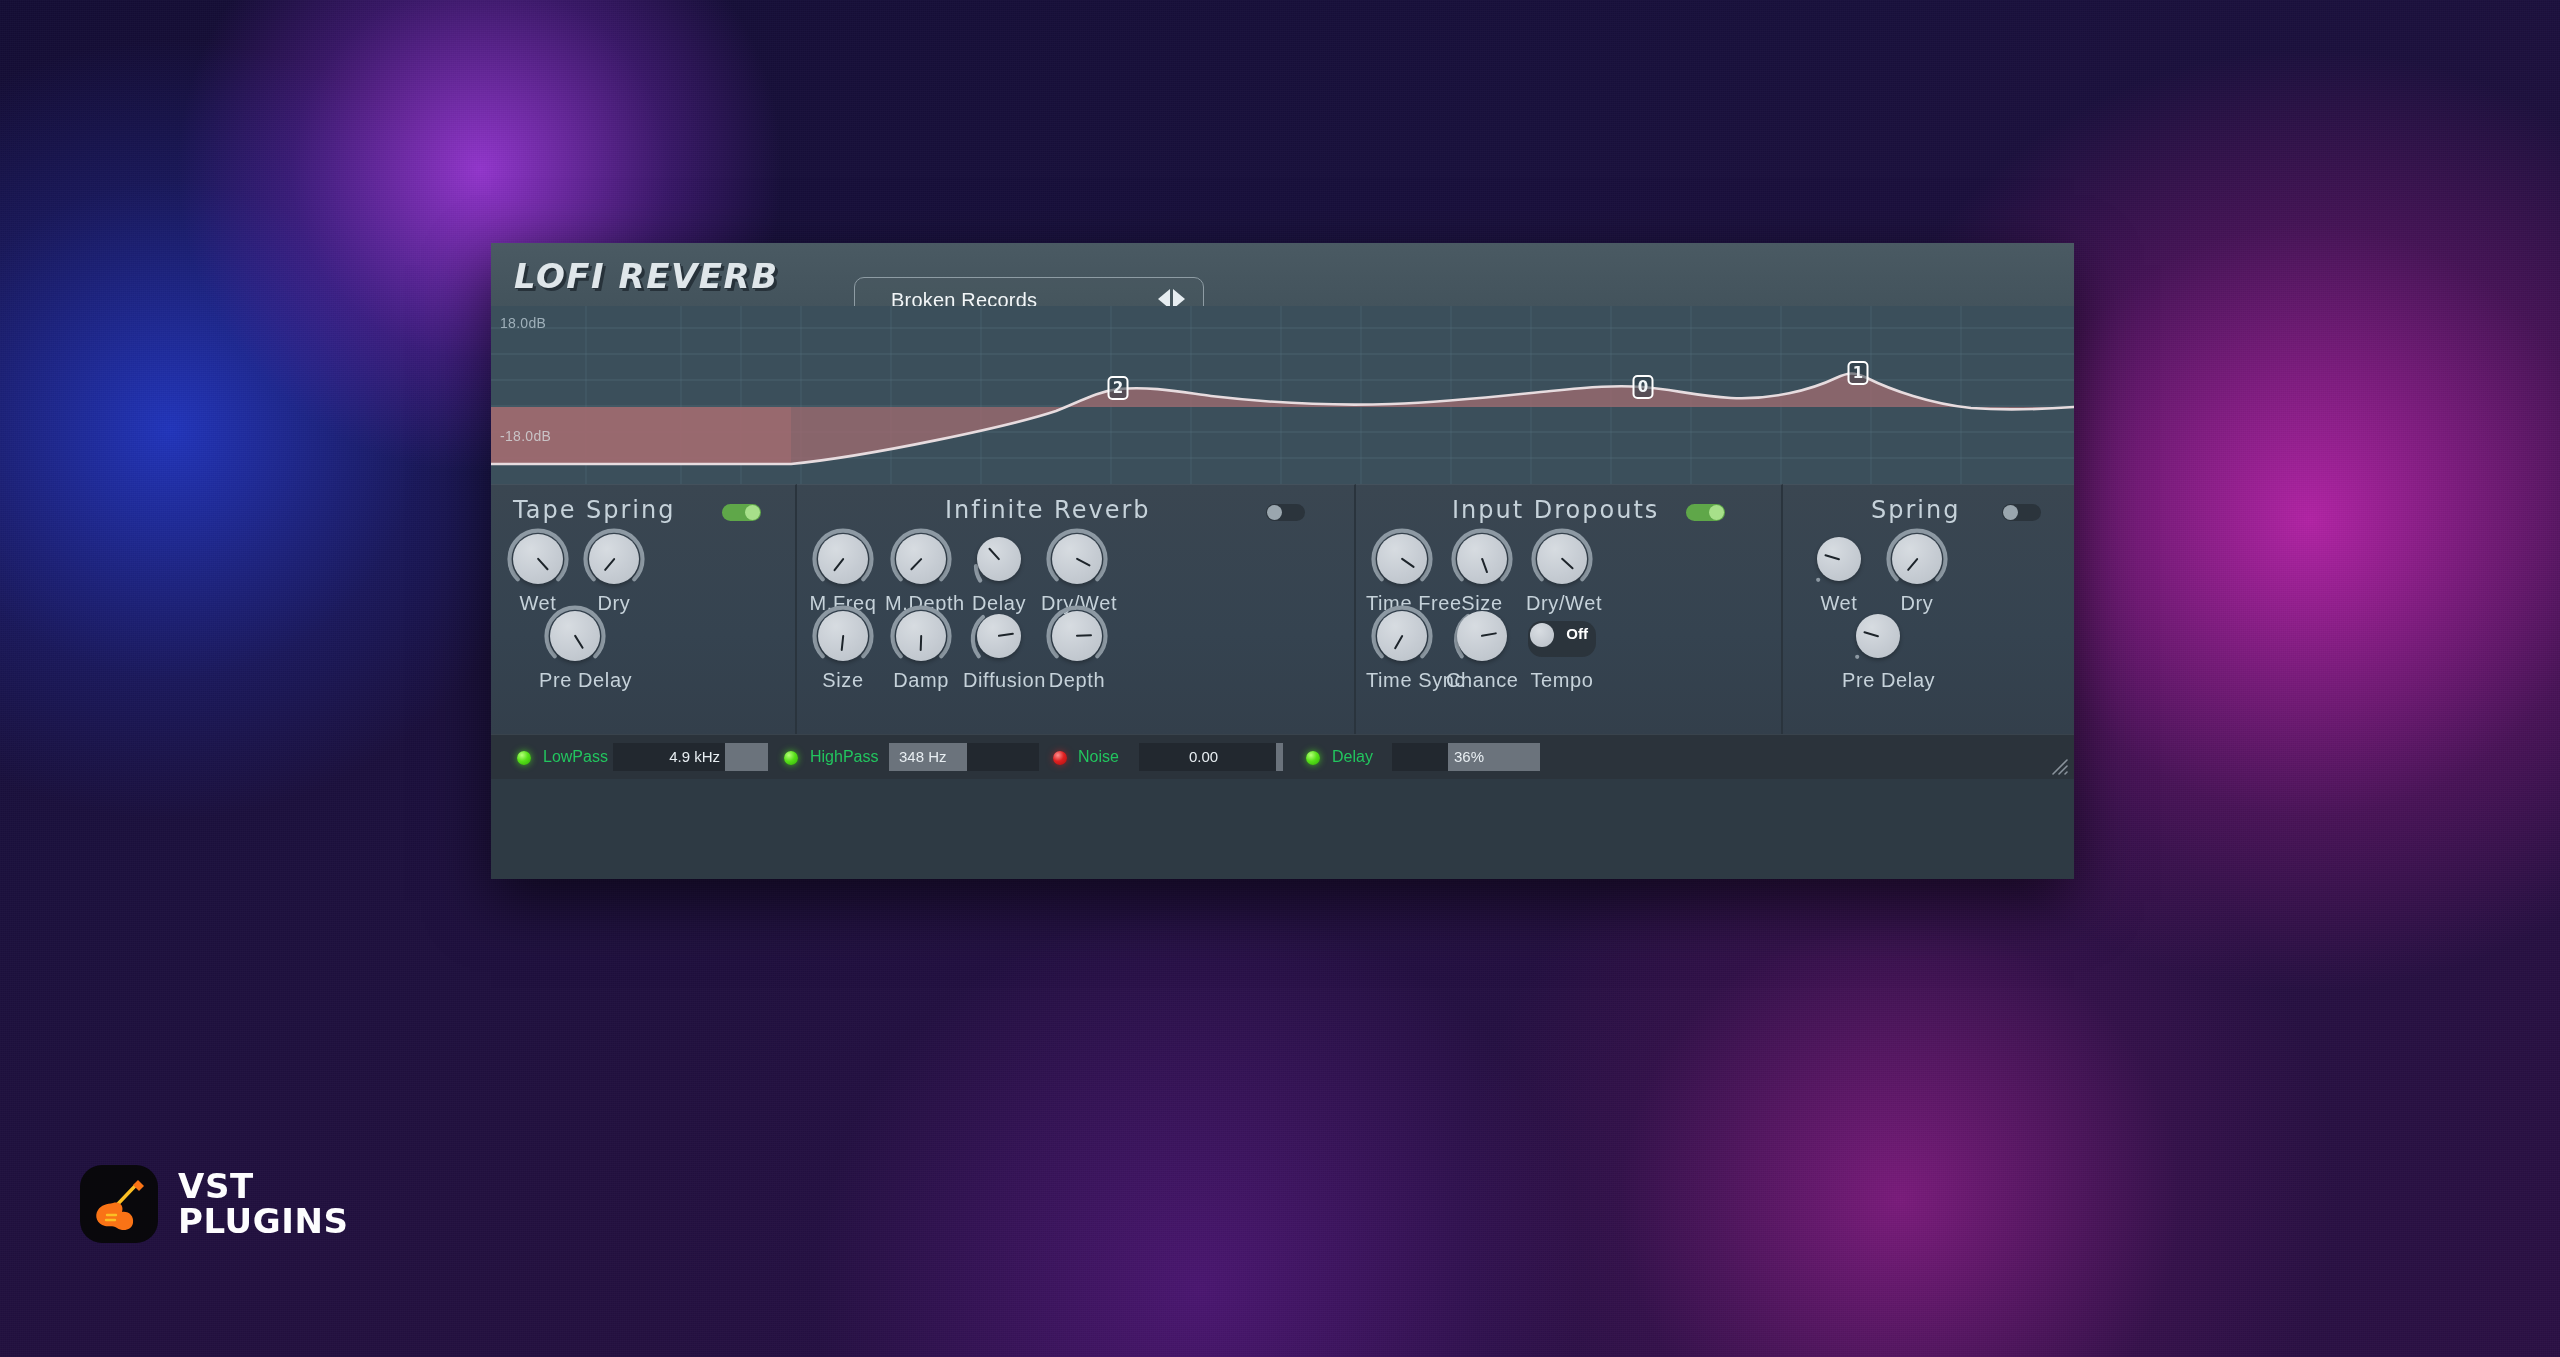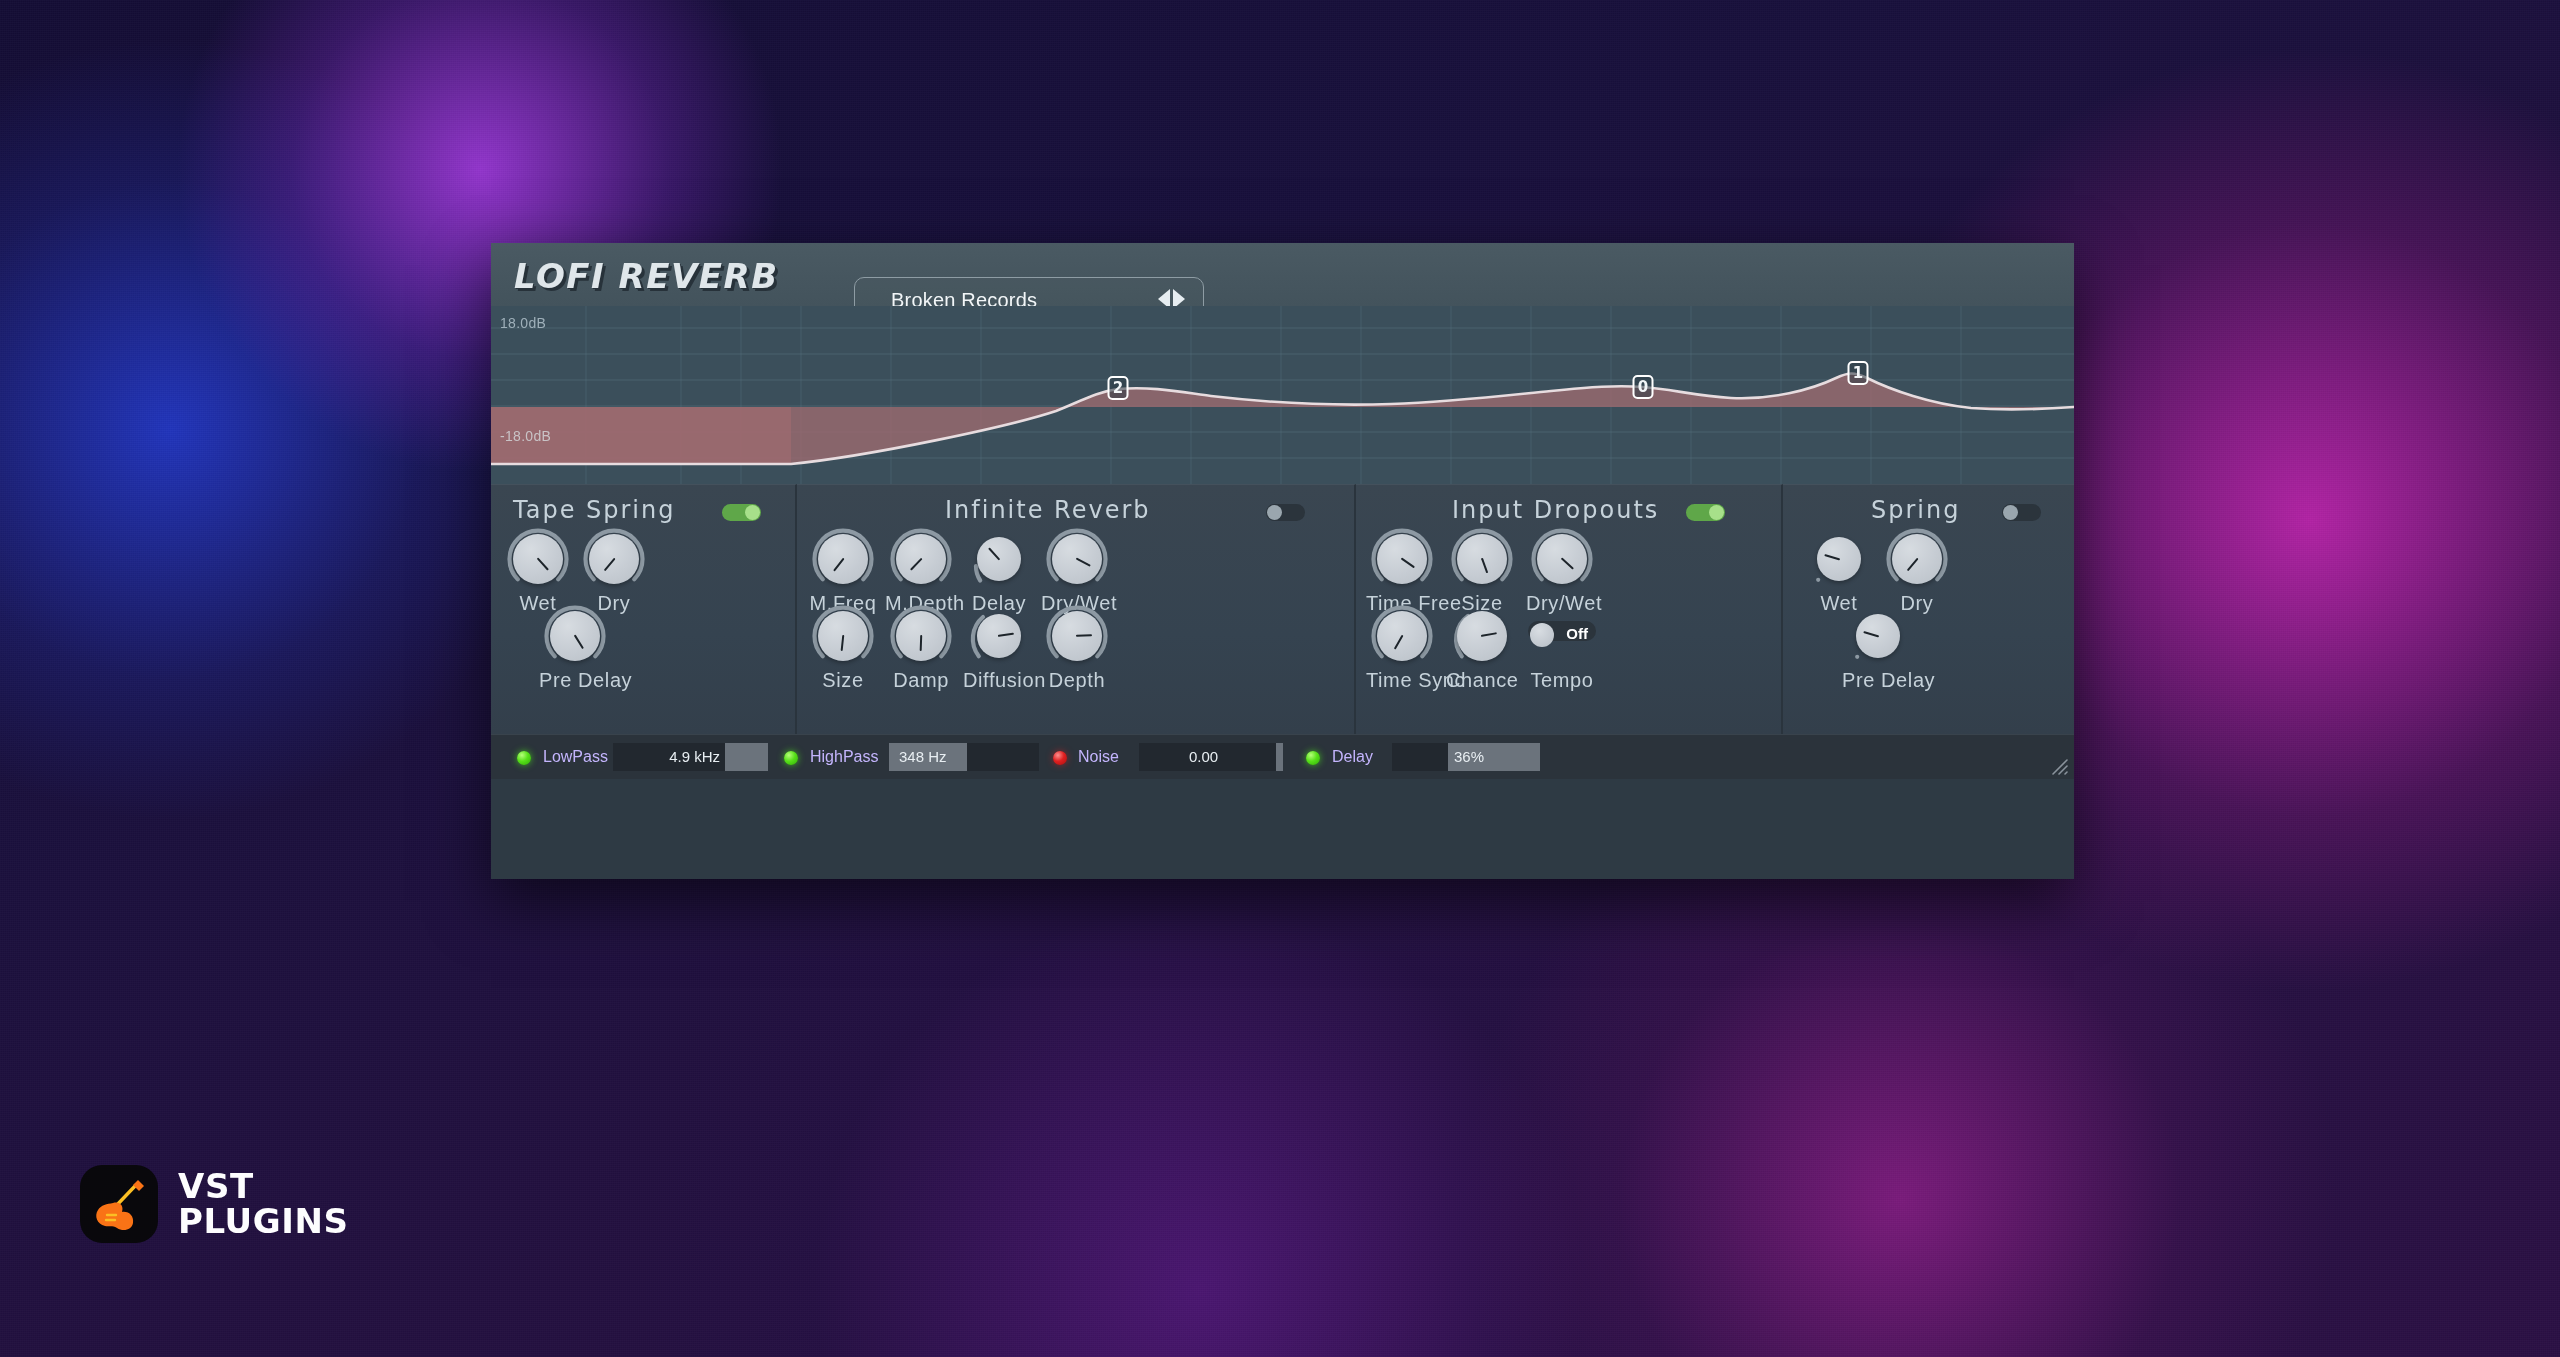--- a/index.html
+++ b/index.html
@@ -154,21 +154,21 @@
   }
   .knob-label {
     position:absolute; top:62px; left:0; width:100%;
     text-align:center;
     font-family:Liberation Sans, sans-serif;
     font-size:20px; color:#c6d2da; letter-spacing:.6px; white-space:nowrap;
   }
 
   
   .tempo-sw {
-    position:absolute; width:68px; height:20px; border-radius:14px;
+    position:absolute; width:68px; height:36px; border-radius:14px;
     background:#2b343c;
   }
   .tempo-sw .tknob {
     position:absolute; left:2px; top:2px; width:24px; height:24px;
     border-radius:50%;
     background: radial-gradient(circle at 38% 32%, #d8dde2 0%, #c4cad1 60%, #b7bec5 100%);
   }
   .tempo-sw .tlabel {
     position:absolute; right:8px; top:4px;
     font-size:15px; font-weight:700; color:#ffffff;
@@ -178,21 +178,21 @@
   .bottom {
     position:relative; height:45px; background:#2b333b;
     border-top:1px solid #39434c;
   }
   .led {
     position:absolute; top:16px; width:14px; height:14px; border-radius:50%;
   }
   .led.green { background: radial-gradient(circle at 35% 30%, #b6ff7a 0%, #57e019 45%, #2fae06 100%); box-shadow:0 0 7px rgba(76,220,30,.75); }
   .led.red   { background: radial-gradient(circle at 35% 30%, #ff9090 0%, #e02020 45%, #a80e0e 100%); box-shadow:0 0 7px rgba(220,30,30,.6); }
   .bl-label {
-    position:absolute; top:13px; font-size:16px; color:#c4b5fd; white-space:nowrap;
+    position:absolute; top:13px; font-size:16px; color:#22c55e; white-space:nowrap;
   }
   .slider {
     position:absolute; top:8px; height:28px;
     background:#22282f; overflow:hidden;
   }
   .slider .fill { position:absolute; top:0; height:100%; background:#6b737c; }
   .slider .stxt {
     position:absolute; top:5px; font-size:15px; color:#e8eef2; white-space:nowrap;
   }
   .resize-grip { position:absolute; right:5px; bottom:3px; width:22px; height:20px; }

